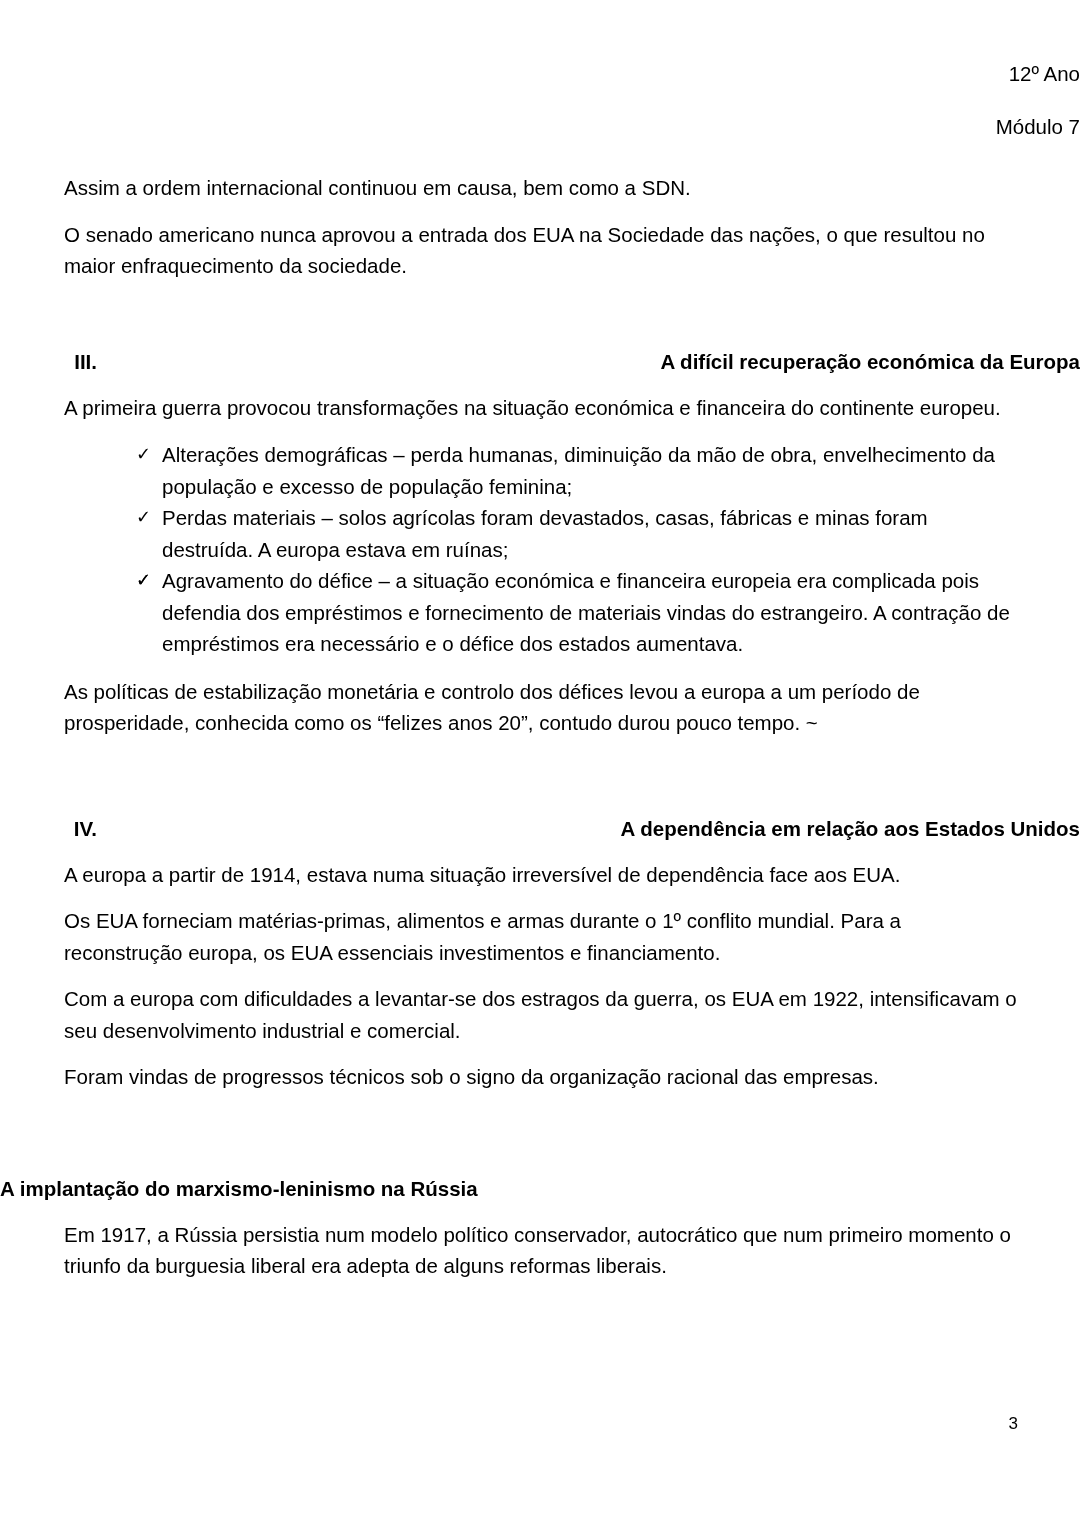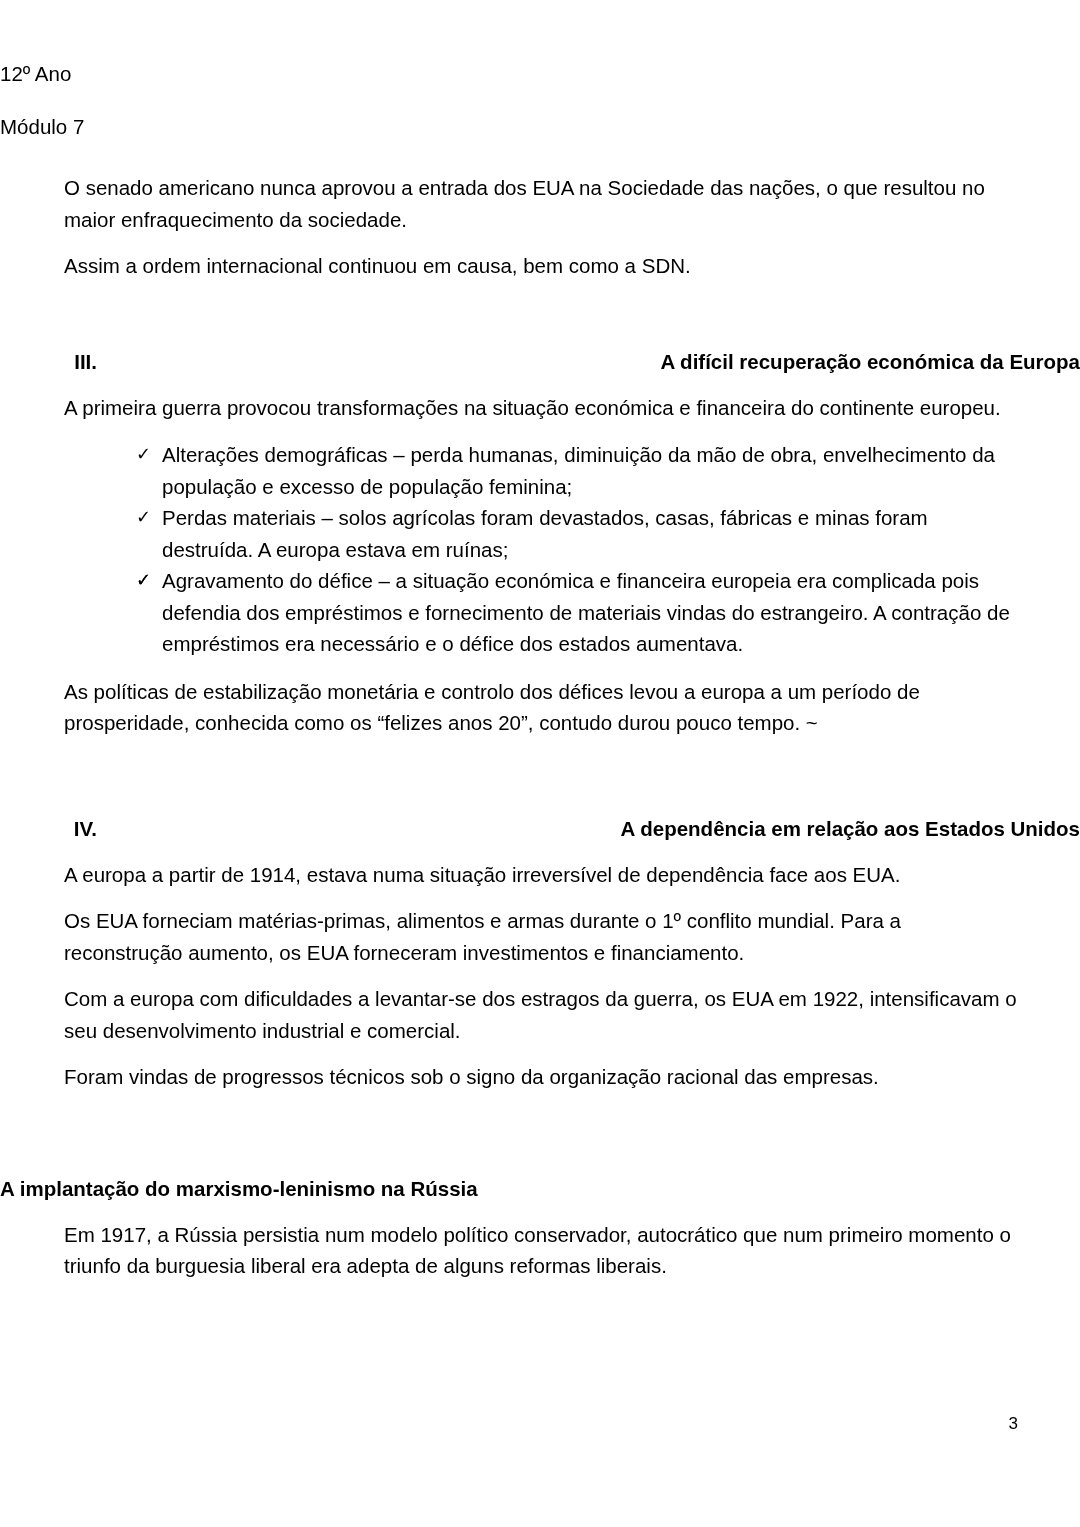--- a/index.html
+++ b/index.html
@@ -15,21 +15,21 @@
   .page {
     position: relative;
     width: 1080px;
     height: 1527px;
     background: #ffffff;
     box-sizing: border-box;
     overflow: hidden;
   }
   
   .doc-header {
-    text-align: left;
+    text-align: right;
     font-size: 20.5px;
     line-height: 31px;
   }
   .doc-header.first { padding-top: 58px; }
   .doc-header.second { padding-top: 22px; }
 
   
   .para {
     margin: 0;
     padding: 0;
@@ -105,22 +105,22 @@
 </head>
 <body>
 
 <div class="page">
 
   <div class="doc-header first">12º Ano</div>
   <div class="doc-header second">Módulo 7</div>
 
   <div class="block-gap-md"></div>
 
+  <p class="para">Assim a ordem internacional continuou em causa, bem como a SDN.</p>
   <p class="para">O senado americano nunca aprovou a entrada dos EUA na Sociedade das nações, o que resultou no maior enfraquecimento da sociedade.</p>
-  <p class="para">Assim a ordem internacional continuou em causa, bem como a SDN.</p>
 
   <div class="block-gap-xl"></div>
 
   <div class="section-heading">
     <span class="numeral">III.</span>
     <span class="heading-text">A difícil recuperação económica da Europa</span>
   </div>
 
   <div class="block-gap-sm"></div>
 
@@ -153,21 +153,21 @@
   <div class="block-gap-xxl"></div>
 
   <div class="section-heading">
     <span class="numeral">IV.</span>
     <span class="heading-text">A dependência em relação aos Estados Unidos</span>
   </div>
 
   <div class="block-gap-sm"></div>
 
   <p class="para">A europa a partir de 1914, estava numa situação irreversível de dependência face aos EUA.</p>
-  <p class="para">Os EUA forneciam matérias-primas, alimentos e armas durante o 1º conflito mundial. Para a reconstrução aumento, os EUA forneceram investimentos e financiamento.</p>
+  <p class="para">Os EUA forneciam matérias-primas, alimentos e armas durante o 1º conflito mundial. Para a reconstrução europa, os EUA essenciais investimentos e financiamento.</p>
   <p class="para">Com a europa com dificuldades a levantar-se dos estragos da guerra, os EUA em 1922, intensificavam o seu desenvolvimento industrial e comercial.</p>
   <p class="para">Foram vindas de progressos técnicos sob o signo da organização racional das empresas.</p>
 
   <div class="block-gap-lg"></div>
   <div class="block-gap-md"></div>
 
   <div class="center-heading">A implantação do marxismo-leninismo na Rússia</div>
 
   <div class="block-gap-sm"></div>
 

